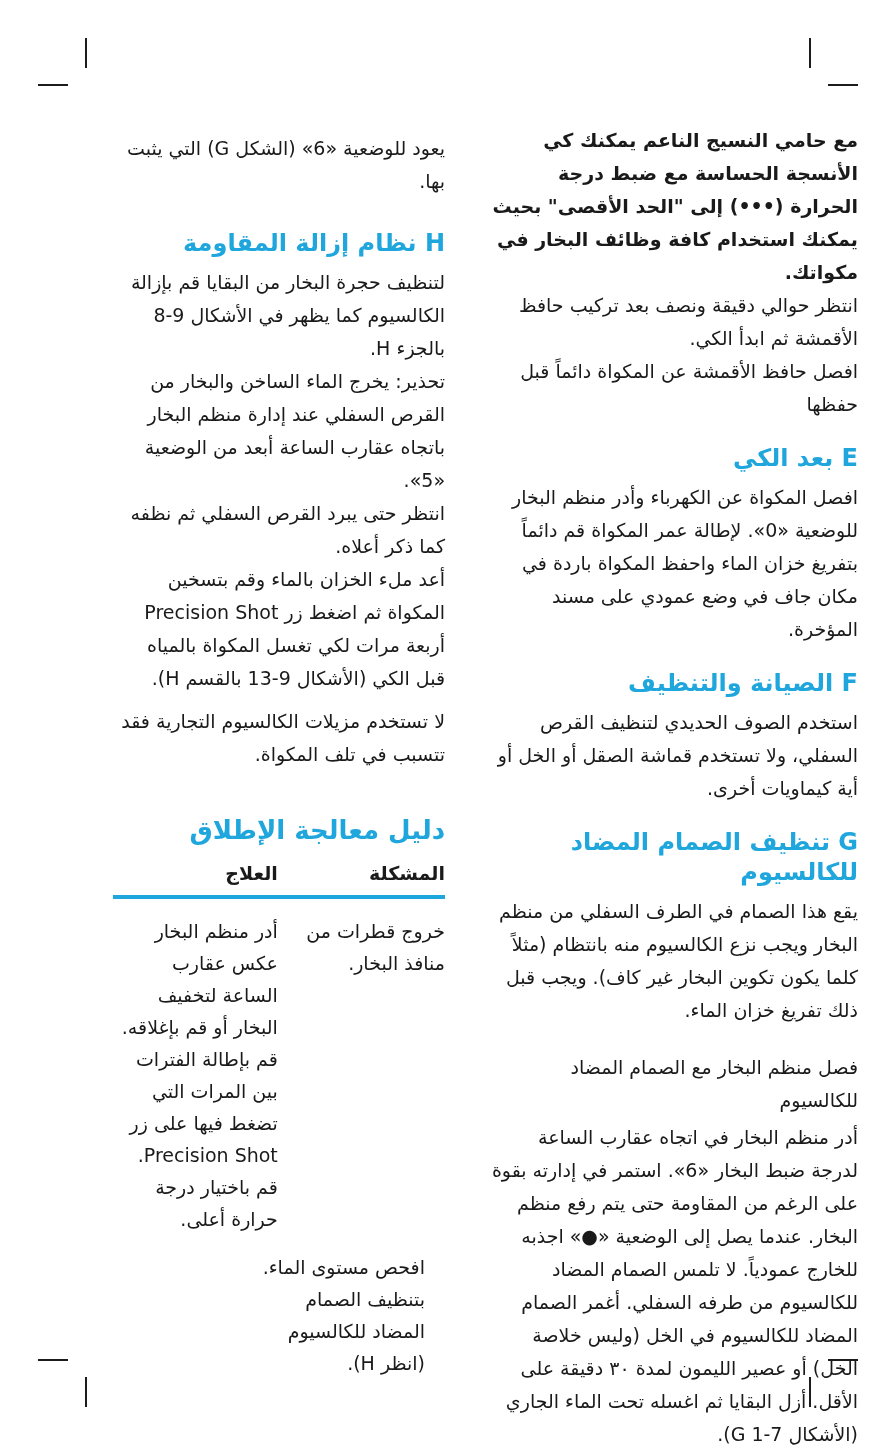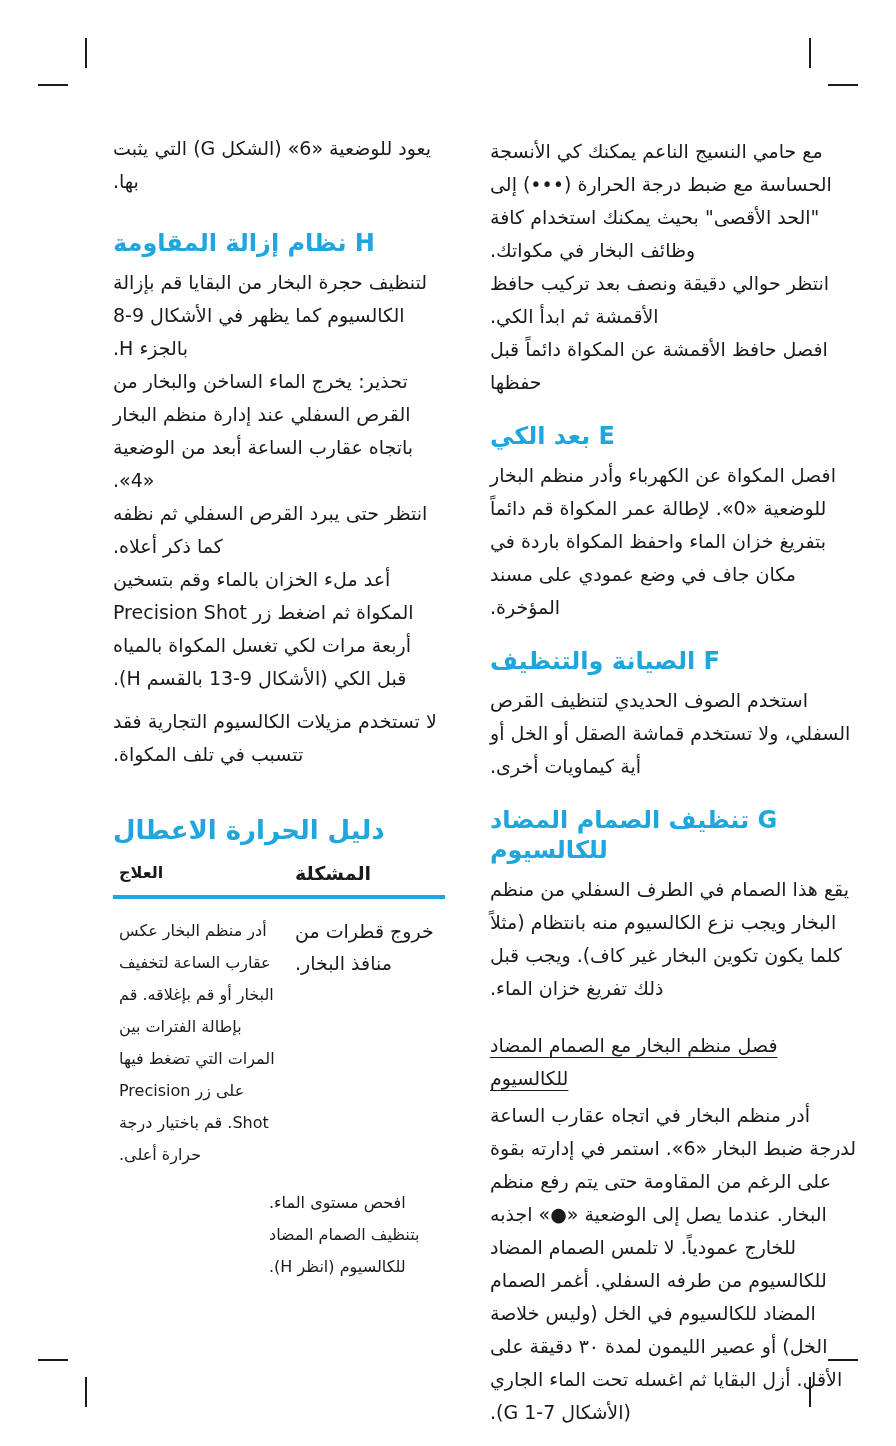--- a/index.html
+++ b/index.html
@@ -3,44 +3,44 @@
 <meta charset="utf-8">
 <style>
   html,body { margin:0; padding:0; background:#ffffff; }
   .page {
     position:relative; width:896px; height:1446px; overflow:hidden;
     background:#ffffff; color:#1a1a1a;
     font-family:"DejaVu Sans", sans-serif;
     direction:rtl;
   }
   .mark { position:absolute; background:#1c1c1c; }
-  .col { position:absolute; text-align:left; }
+  .col { position:absolute; text-align:right; }
   .col-right { top:124px; right:38px;  width:368px; }
   .col-left  { top:132px; right:451px; width:332px; }
   p.body { margin:0; font-size:19px; line-height:33px; }
   p.space-top { margin-top:0; }
-  p.bold { font-weight:normal;margin-top:11px; }
+  p.bold { font-weight:bold; }
   h2.heading {
     margin:22px 0 8px; font-size:24px; line-height:30px; font-weight:bold;
     color:var(--accent,#1fa6dd);
   }
   p.subheading {
     margin:24px 0 4px; font-size:19px; line-height:33px;
-    text-decoration:underline; text-underline-offset:5px;
+    text-underline-offset:5px;
   }
   p.gap-para { margin-top:10px; }
   h2.title {
     margin:42px 0 0; font-size:26px; line-height:34px; font-weight:bold;
     color:var(--accent,#1fa6dd);
   }
   .tbl { margin-top:10px; }
   .tbl-header { display:flex; font-weight:bold; font-size:20px; line-height:30px; }
   .tbl-row { display:flex; margin-top:16px; }
   .cell-problem { width:150px; font-size:19px; line-height:32px; }
-  .cell-remedy  { width:168px; margin-right:8px; font-size:16px; line-height:32px; }
+  .cell-remedy  { width:168px; margin-right:20px; font-size:19px; line-height:32px; }
   .rule { height:4px; background:var(--accent,#1fa6dd); }
   .rule-top { margin-top:6px; }
 </style>
 </head>
 <body>
 
 <div class="page" lang="ar" dir="rtl">
 
   <div class="mark" style="left:85px;top:38px;width:2px;height:30px;"></div>
   <div class="mark" style="left:38px;top:84px;width:30px;height:2px;"></div>
@@ -68,26 +68,26 @@
     <p class="subheading">فصل منظم البخار مع الصمام المضاد للكالسيوم</p>
     <p class="body">أدر منظم البخار في اتجاه عقارب الساعة لدرجة ضبط البخار «6». استمر في إدارته بقوة على الرغم من المقاومة حتى يتم رفع منظم البخار. عندما يصل إلى الوضعية «●» اجذبه للخارج عمودياً. لا تلمس الصمام المضاد للكالسيوم من طرفه السفلي. أغمر الصمام المضاد للكالسيوم في الخل (وليس خلاصة الخل) أو عصير الليمون لمدة ٣٠ دقيقة على الأقل. أزل البقايا ثم اغسله تحت الماء الجاري (الأشكال G 1-7).</p>
 
   </div>
 
   <div class="col col-left">
     <p class="body">يعود للوضعية «6» (الشكل G) التي يثبت بها.</p>
 
     <h2 class="heading" style="margin-top:30px;">H نظام إزالة المقاومة</h2>
     <p class="body">لتنظيف حجرة البخار من البقايا قم بإزالة الكالسيوم كما يظهر في الأشكال 9-8 بالجزء H.</p>
-    <p class="body space-top">تحذير: يخرج الماء الساخن والبخار من القرص السفلي عند إدارة منظم البخار باتجاه عقارب الساعة أبعد من الوضعية «4».</p>
+    <p class="body space-top">تحذير: يخرج الماء الساخن والبخار من القرص السفلي عند إدارة منظم البخار باتجاه عقارب الساعة أبعد من الوضعية «5».</p>
     <p class="body space-top">انتظر حتى يبرد القرص السفلي ثم نظفه كما ذكر أعلاه.</p>
     <p class="body space-top">أعد ملء الخزان بالماء وقم بتسخين المكواة ثم اضغط زر Precision Shot أربعة مرات لكي تغسل المكواة بالمياه قبل الكي (الأشكال 9-13 بالقسم H).</p>
     <p class="body gap-para">لا تستخدم مزيلات الكالسيوم التجارية فقد تتسبب في تلف المكواة.</p>
 
-    <h2 class="title">دليل الحرارة الاعطال</h2>
+    <h2 class="title">دليل معالجة الإطلاق</h2>
 
     <div class="tbl">
       <div class="tbl-header">
         <div class="cell-problem">المشكلة</div>
         <div class="cell-remedy">العلاج</div>
       </div>
       <div class="rule rule-top"></div>
 
       <div class="tbl-row">
         <div class="cell-problem">خروج قطرات من منافذ البخار.</div>

